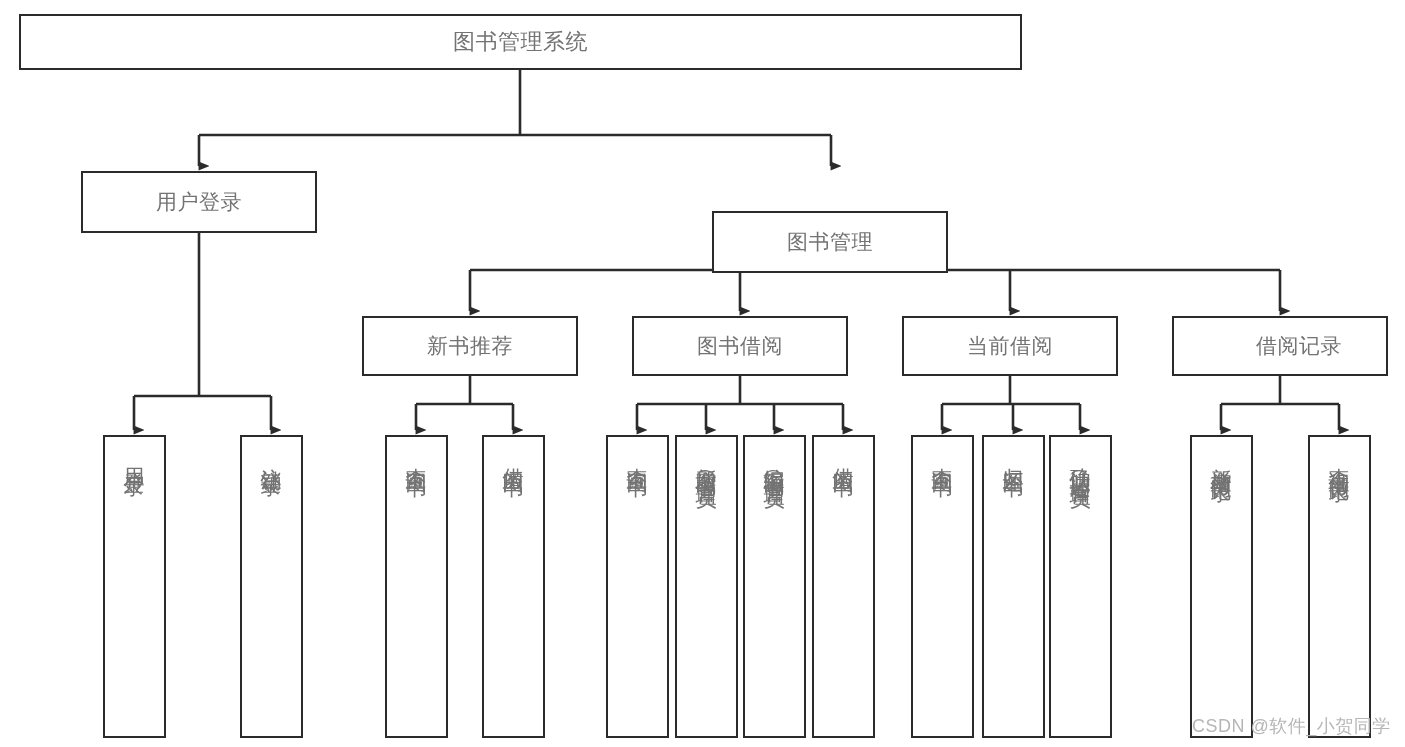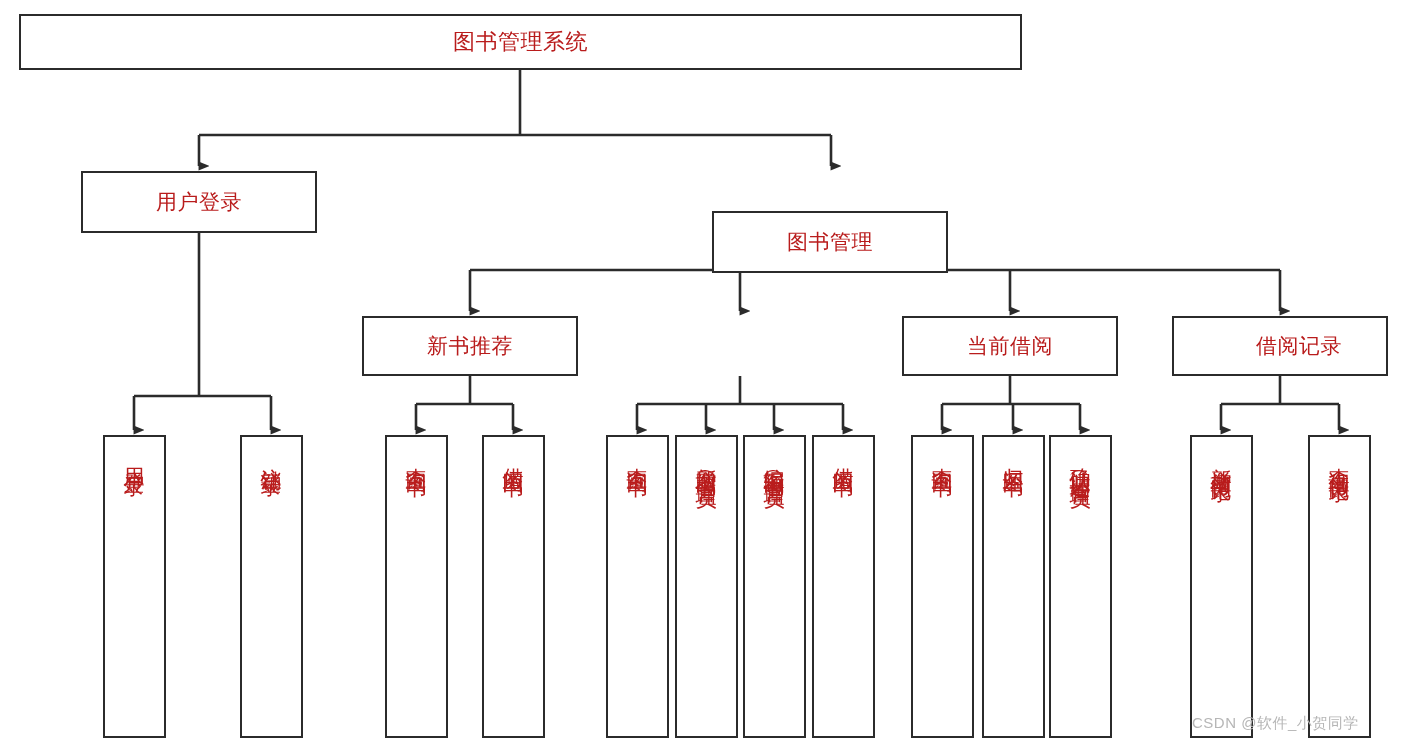--- a/index.html
+++ b/index.html
@@ -26,21 +26,21 @@
     height: 747px;
   }
   .node {
     position: absolute;
     box-sizing: border-box;
     background: #ffffff;
     border: 2px solid #2b2b2b;
     display: flex;
     align-items: center;
     justify-content: center;
-    color: #b91c1c;
+    color: #737373;
     z-index: 3;
   }
   .node-label {
     display: block;
     text-align: center;
     line-height: 1.18;
     letter-spacing: 0.5px;
   }
   .node.horizontal .node-label {
     font-size: 21px;
@@ -57,21 +57,21 @@
     line-height: 1;
     white-space: nowrap;
   }
   #root-node .node-label {
     font-size: 22px;
   }
   #watermark {
     position: absolute;
     z-index: 9;
     color: #b6b6b6;
-    font-size: 15px;
+    font-size: 18px;
     letter-spacing: 0.5px;
     white-space: nowrap;
     font-family: "Liberation Sans", "DejaVu Sans", sans-serif;
   }
 </style>
 </head>
 <body>
 
 <div id="canvas">
 
@@ -148,20 +148,23 @@
   <div class="node horizontal" style="left:81px; top:171px; width:236px; height:62px;">
     <span class="node-label">用户登录</span>
   </div>
   <div class="node horizontal" style="left:712px; top:171px; width:236px; height:62px;margin-top:40px;">
     <span class="node-label">图书管理</span>
   </div>
 
   <div class="node horizontal" style="left:362px; top:316px; width:216px; height:60px;justify-content:center;">
     <span class="node-label">新书推荐</span>
   </div>
+  <div class="node horizontal" style="left:632px; top:316px; width:216px; height:60px;">
+    <span class="node-label">图书借阅</span>
+  </div>
   <div class="node horizontal" style="left:902px; top:316px; width:216px; height:60px;">
     <span class="node-label">当前借阅</span>
   </div>
   <div class="node horizontal" style="left:1172px; top:316px; width:216px; height:60px;padding-left:38px;">
     <span class="node-label">借阅记录</span>
   </div>
 
   <div class="node vertical" style="left:103px; top:435px; width:63px; height:303px;">
     <span class="node-label">用户登录</span>
   </div>

